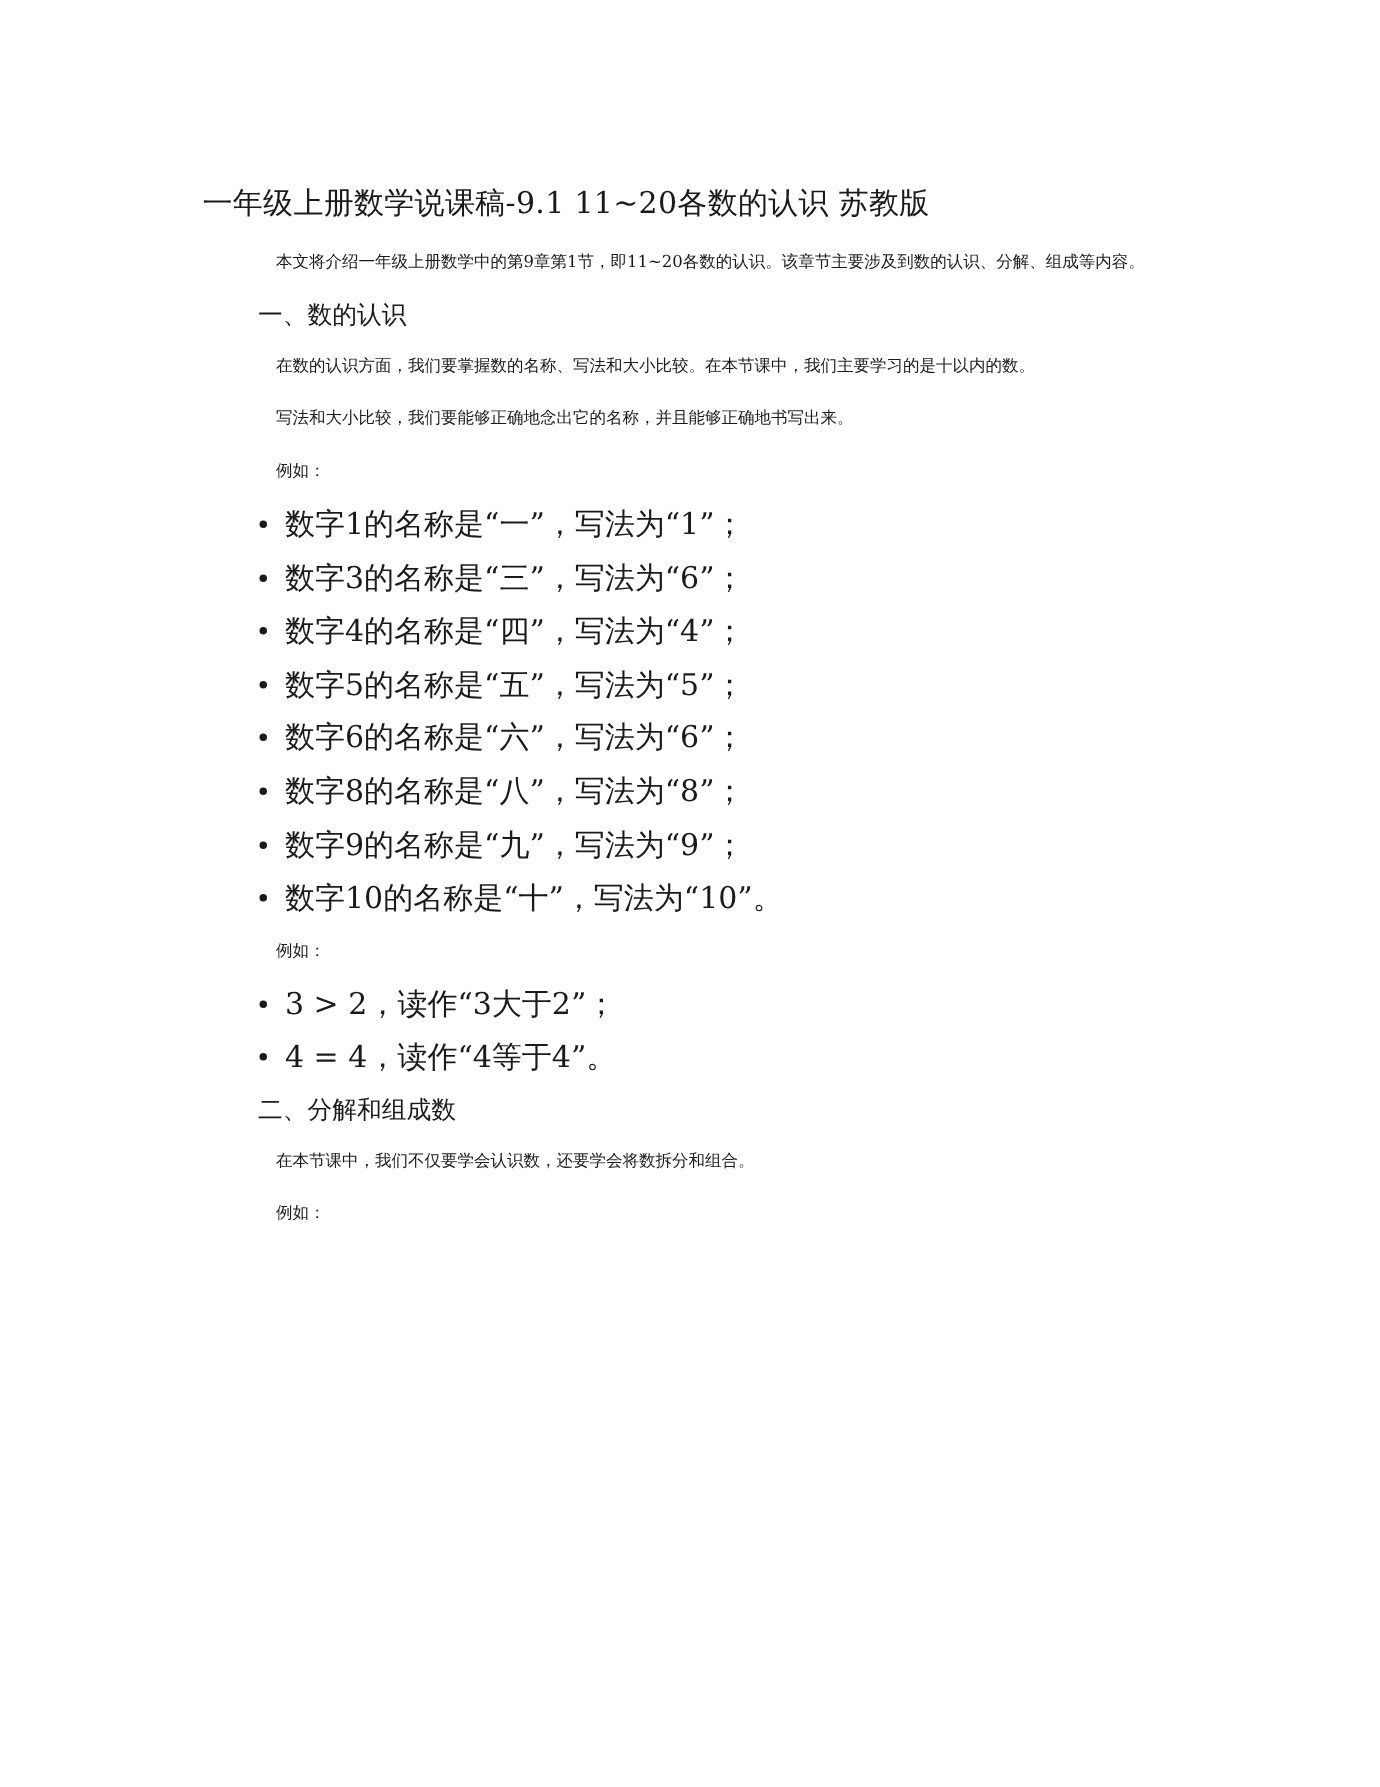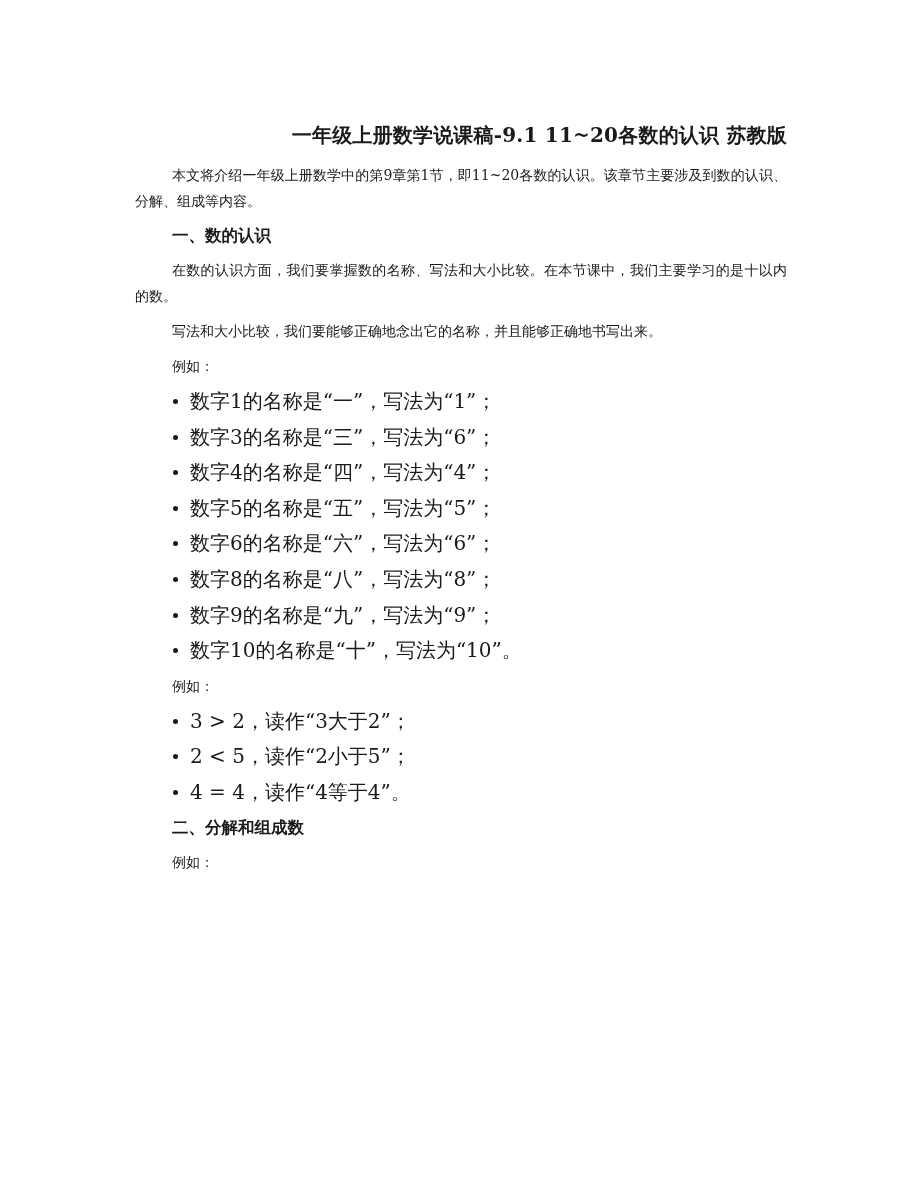--- a/index.html
+++ b/index.html
@@ -15,37 +15,37 @@
       font-family: "DejaVu Serif", "Liberation Serif", serif;
       color: #1a1a1a;
     }
     .page {
       position: absolute;
       left: 135px;
       top: 120px;
       width: 652px;
     }
     .title {
-      text-align: right;
+      text-align: left;
       font-size: 20px;
-      font-weight: bold;
+      font-weight: normal;
       margin: 0 0 12px 0;
       line-height: 30px;
       letter-spacing: 0.2px;
     }
     .para {
-      font-size: 14px;
+      font-size: 11px;
       line-height: 26px;
-      margin: 0 0 9px 0;
+      margin: 0 0 9px 12px;
       text-indent: 37px;
       text-align: justify;
     }
     .heading {
       font-size: 16.5px;
-      font-weight: bold;
+      font-weight: normal;
       line-height: 26px;
       margin: 0 0 8px 0;
       padding-left: 37px;
     }
     ul.list {
       list-style: none;
       margin: 0 0 8px 0;
       padding: 0 0 0 37px;
     }
     ul.list li {
@@ -88,20 +88,20 @@
     <li>数字6的名称是“六”，写法为“6”；</li>
     <li>数字8的名称是“八”，写法为“8”；</li>
     <li>数字9的名称是“九”，写法为“9”；</li>
     <li>数字10的名称是“十”，写法为“10”。</li>
   </ul>
 
   <p class="para">例如：</p>
 
   <ul class="list">
     <li>3 &gt; 2，读作“3大于2”；</li>
-    <li>2 &lt; 5，读作“2小于5”；</li>
     <li>4 = 4，读作“4等于4”。</li>
   </ul>
 
   <div class="heading">二、分解和组成数</div>
 
+  <p class="para">在本节课中，我们不仅要学会认识数，还要学会将数拆分和组合。</p>
   <p class="para">例如：</p>
 </div>
 
 </body></html>

